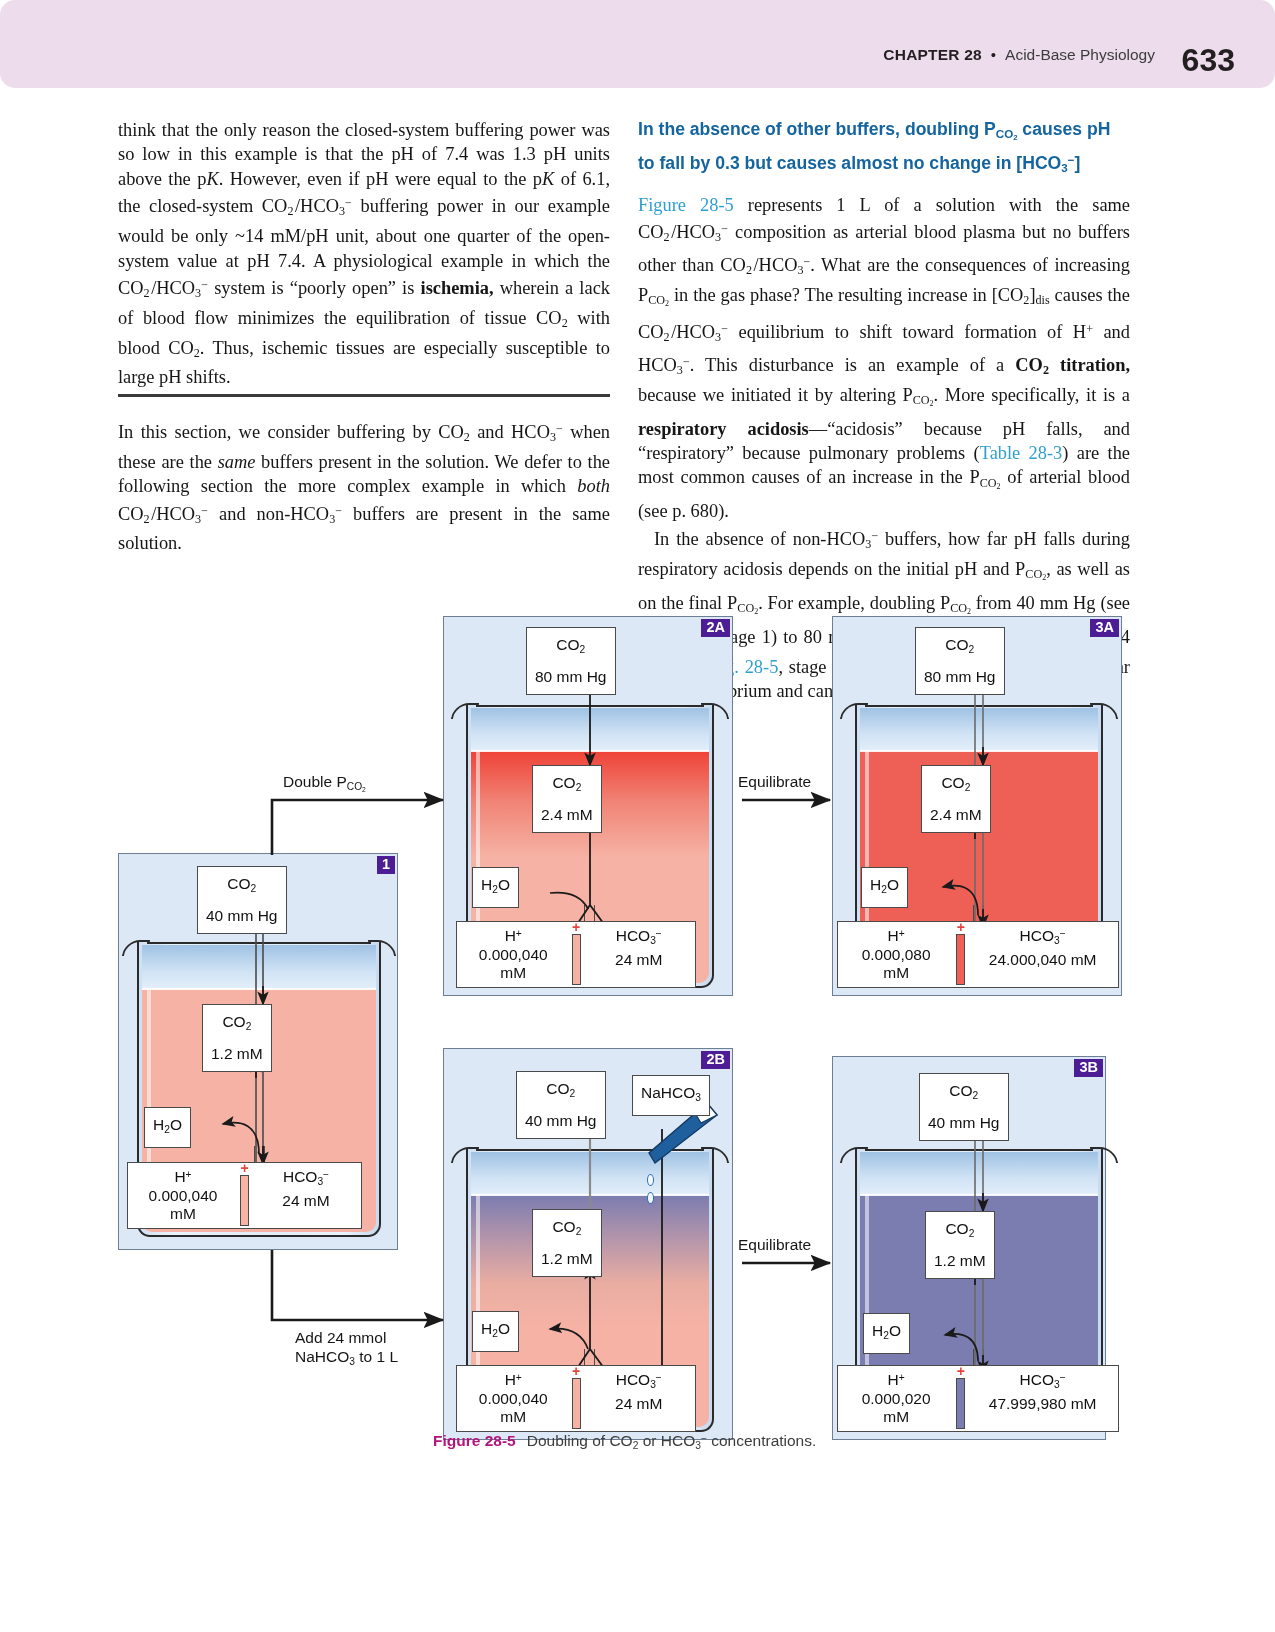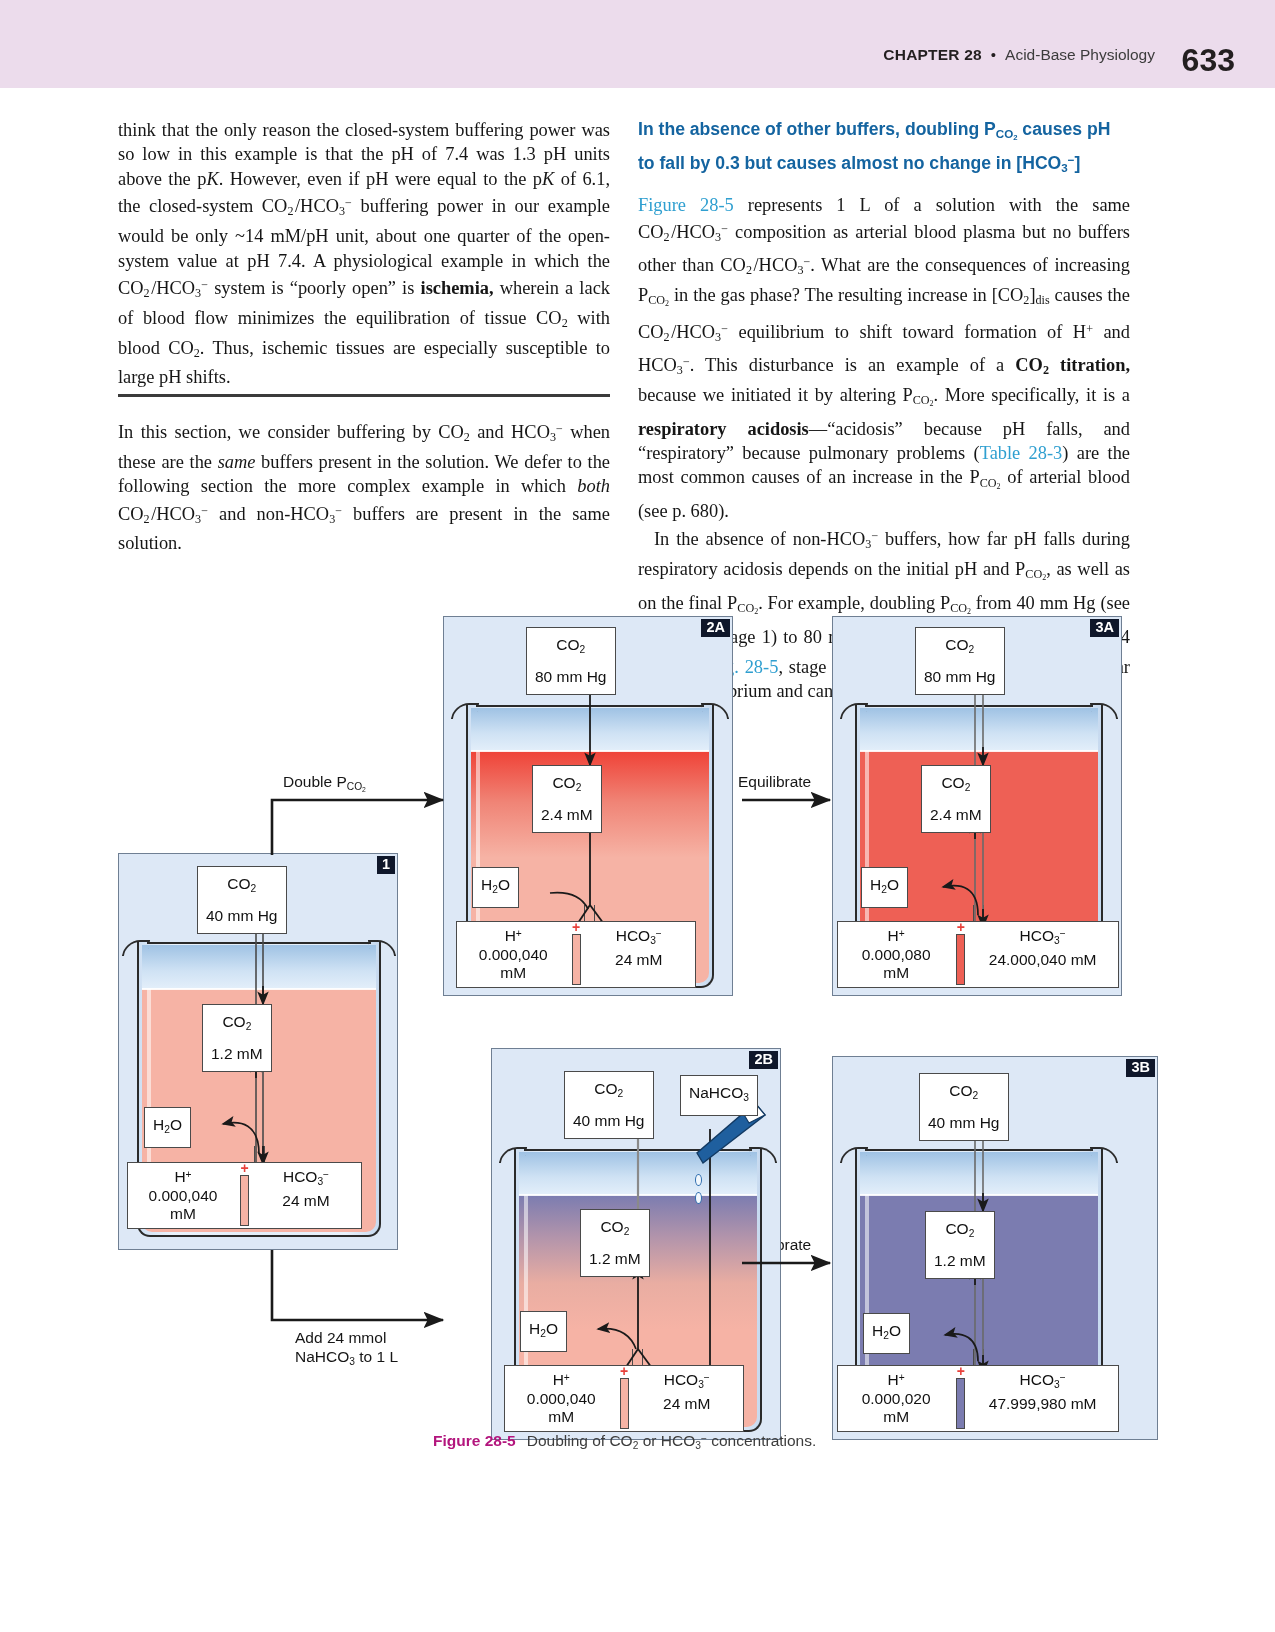--- a/index.html
+++ b/index.html
@@ -9,20 +9,21 @@
     background:#ffffff;
     font-family:"Liberation Serif", serif;
     position:relative;
     overflow:hidden;
   }
 
   
   #page-header {
     position:absolute; left:0; top:0; width:1275px; height:88px;
     background:#ecdcec;
+    border-radius:15px;
   }
   #header-inner {
     position:absolute; right:120px; top:46px;
     display:flex; align-items:baseline; gap:9px;
     font-family:"Liberation Sans", sans-serif;
   }
   .hdr-chapter { font-weight:bold; font-size:15.5px; color:#231f20; letter-spacing:0.2px; }
   .hdr-dot { font-size:15px; color:#231f20; }
   .hdr-title { font-size:15.5px; color:#3c3c3c; }
   #page-number {
@@ -75,21 +76,21 @@
   #figure {
     position:absolute; left:0; top:600px; width:1275px; height:900px;
   }
   .panel {
     position:absolute;
     background:#dde8f6;
     border:1.2px solid #6f7f93;
   }
   .panel-tag {
     position:absolute; top:2px; right:2px;
-    background:#0f172a; color:#ffffff;
+    background:#4c1d95; color:#ffffff;
     font-family:"Liberation Sans", sans-serif;
     font-weight:bold; font-size:14.5px;
     padding:1px 5px 2px 5px;
     line-height:15px;
     z-index:40;
   }
 
   
   .beaker { position:absolute; }
   .beaker .glass-outer {
@@ -411,21 +412,21 @@
         <span class="plus-sign">+</span>
         <span style="position:absolute;left:2px;top:12px;width:9px;bottom:2px;background:#ee6055;border:1.2px solid #4a4a4a;"></span>
       </div>
       <div class="ion-cell" style="flex:1.35;">
         <div>HCO<sub>3</sub><sup>−</sup></div>
         <div>24.000,040 mM</div>
       </div>
     </div>
   </div>
 
-  <div class="panel" style="left:443px; top:448px; width:290px; height:392px;margin-left:48px;">
+  <div class="panel" style="left:443px; top:448px; width:290px; height:392px;">
     <div class="panel-tag">2B</div>
 
     <div class="beaker" style="left:22px; top:100px; width:248px; height:283px;">
       <div class="glass-outer">
         <div class="airspace" style="height:46px;"></div>
         <div class="liquid" style="top:46px; height:calc(100% - 49px); background:linear-gradient(to bottom,#7b7cb0 0%, #b294ab 18%, #e9ada2 38%, #f6b3a5 58%, #f6b3a5 100%);"></div>
         <div class="meniscus" style="top:45px;"></div>
         <div class="liquid-shine" style="top:46px;"></div>
       </div>
       <div class="rim" style="left:10px; right:10px; top:0;"></div>
@@ -474,21 +475,21 @@
         <span class="plus-sign">+</span>
         <span style="position:absolute;left:2px;top:12px;width:9px;bottom:2px;background:#f6b3a5;border:1.2px solid #4a4a4a;"></span>
       </div>
       <div class="ion-cell" style="flex:1;">
         <div>HCO<sub>3</sub><sup>−</sup></div>
         <div>24 mM</div>
       </div>
     </div>
   </div>
 
-  <div class="panel" style="left:832px; top:456px; width:326px; height:384px;">
+  <div class="panel" style="left:832px; top:456px; width:274px; height:384px;">
     <div class="panel-tag">3B</div>
 
     <div class="beaker" style="left:22px; top:92px; width:248px; height:283px;">
       <div class="glass-outer">
         <div class="airspace" style="height:46px;"></div>
         <div class="liquid" style="top:46px; height:calc(100% - 49px); background:#7b7cb0;"></div>
         <div class="meniscus" style="top:45px;"></div>
         <div class="liquid-shine" style="top:46px;"></div>
       </div>
       <div class="rim" style="left:10px; right:10px; top:0;"></div>

